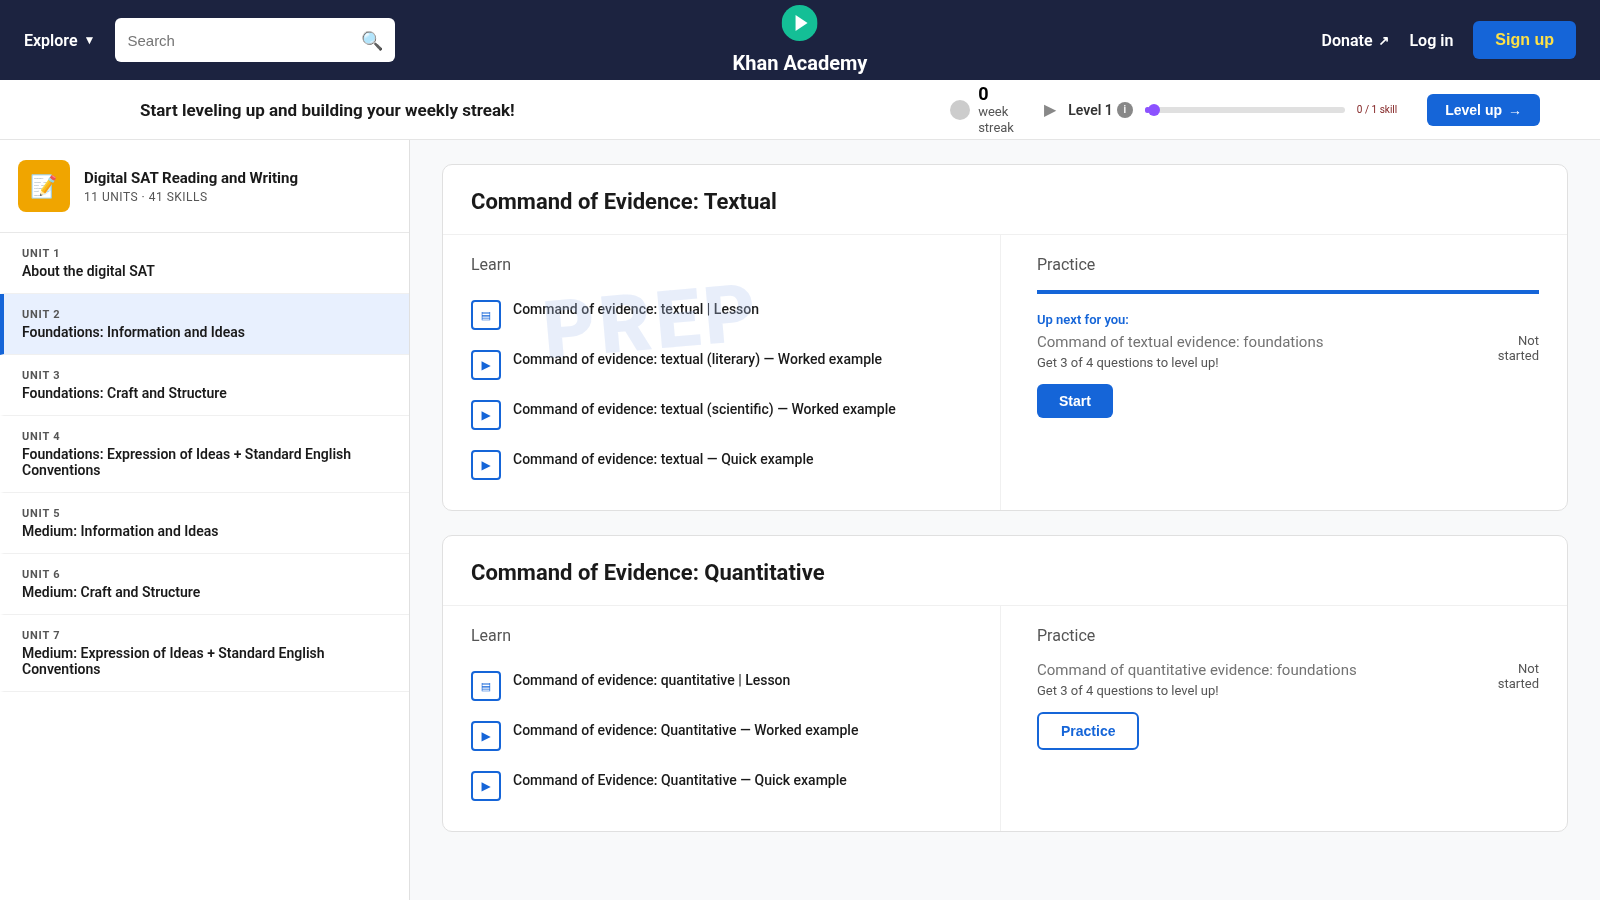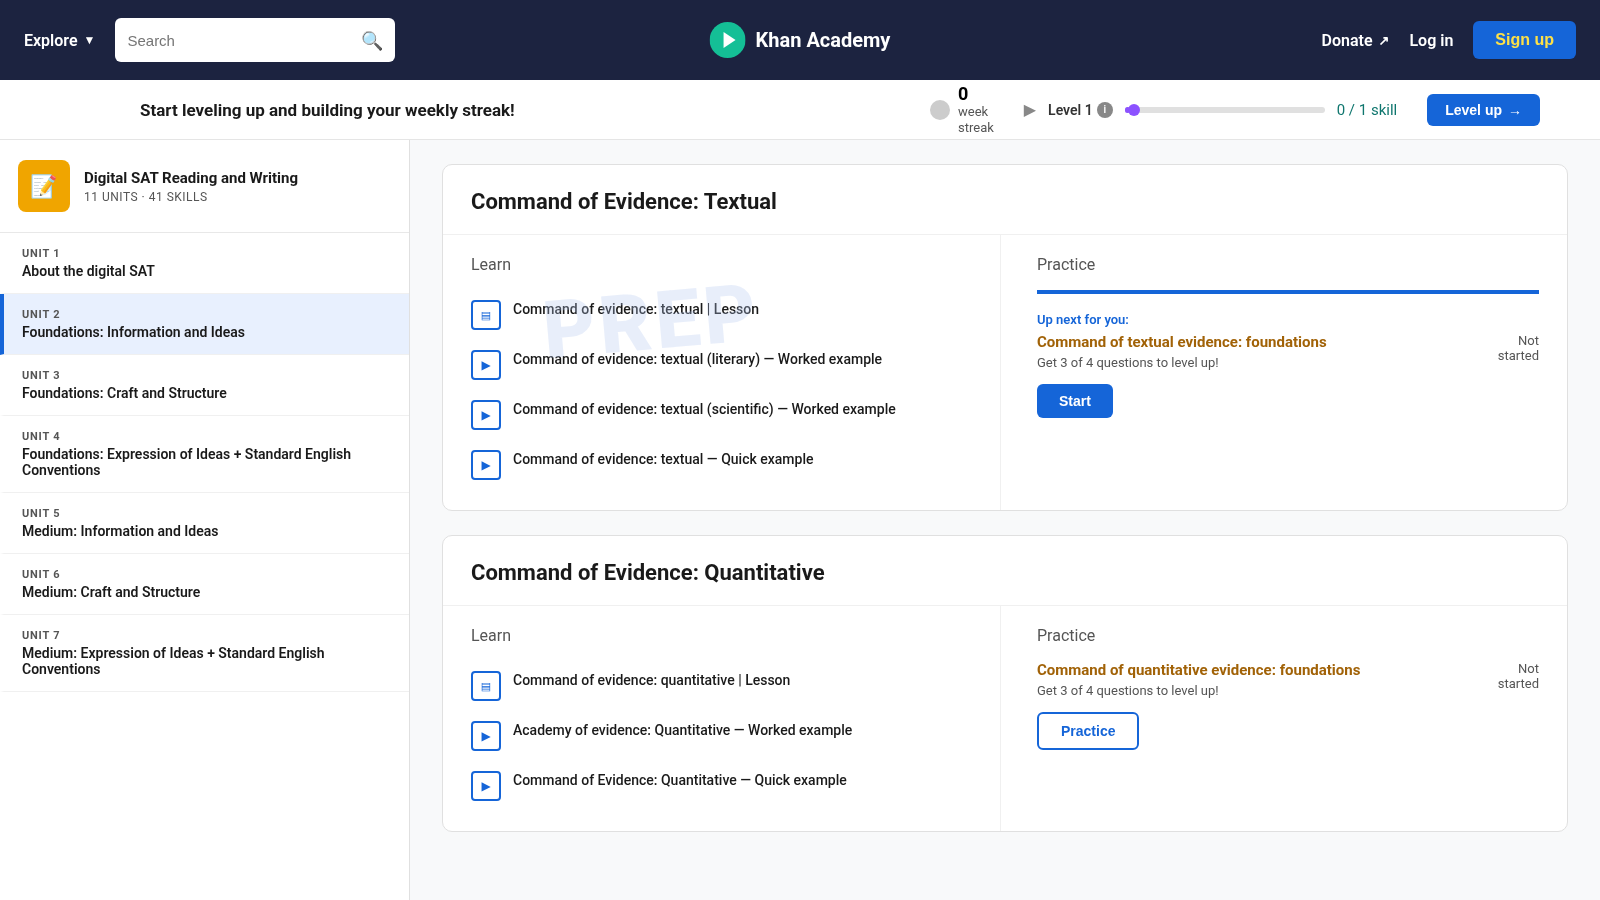--- a/index.html
+++ b/index.html
@@ -45,20 +45,21 @@
       color: #3b82f6;
     }
     .search-icon-svg { color: #555; font-size: 18px; }
     .logo-area {
       position: absolute;
       left: 50%;
       transform: translateX(-50%);
       display: flex;
       align-items: center;
       gap: 10px;
+      flex-direction: column;
     }
     .logo-icon {
       width: 36px;
       height: 36px;
     }
     .logo-text {
       color: #fff;
       font-size: 20px;
       font-weight: 700;
     }
@@ -172,22 +173,22 @@
     }
     .level-progress-dot {
       width: 12px; height: 12px;
       border-radius: 50%;
       background: #8c52ff;
       position: absolute;
       top: -3px;
       left: 3px;
     }
     .level-skill {
-      font-size: 15px;
-      color: #0f766e;
+      font-size: 10px;
+      color: #7f1d1d;
     }
     .level-up-btn {
       background: #1565d8;
       color: #fff;
       font-size: 14px;
       font-weight: 700;
       padding: 8px 18px;
       border-radius: 6px;
       cursor: pointer;
       border: none;
@@ -310,22 +311,22 @@
       background: #fff;
     }
     .next-for-you-label {
       font-size: 13px;
       color: #1565d8;
       font-weight: 600;
       margin-bottom: 6px;
     }
     .practice-title {
       font-size: 15px;
-      font-weight: 700;
-      color: #a16207;
+      font-weight: 400;
+      color: #737373;
       margin-bottom: 4px;
     }
     .practice-sub {
       font-size: 13px;
       color: #555;
       margin-bottom: 14px;
     }
     .practice-top-border {
       border-top: 4px solid #1565d8;
       padding: 18px 0 0;
@@ -529,21 +530,21 @@
       <div class="section-title">Command of Evidence: Quantitative</div>
       <div class="section-body">
         <div class="learn-col">
           <div class="col-header">Learn</div>
           <div class="lesson-item">
             <div class="lesson-icon article">▤</div>
             <span class="lesson-text">Command of evidence: quantitative | Lesson</span>
           </div>
           <div class="lesson-item">
             <div class="lesson-icon">▶</div>
-            <span class="lesson-text">Academy of evidence: Quantitative — Worked example</span>
+            <span class="lesson-text">Command of evidence: Quantitative — Worked example</span>
           </div>
           <div class="lesson-item">
             <div class="lesson-icon">▶</div>
             <span class="lesson-text">Command of Evidence: Quantitative — Quick example</span>
           </div>
         </div>
         <div class="practice-col">
           <div class="col-header">Practice</div>
           <div class="practice-card">
             <div class="practice-row">

